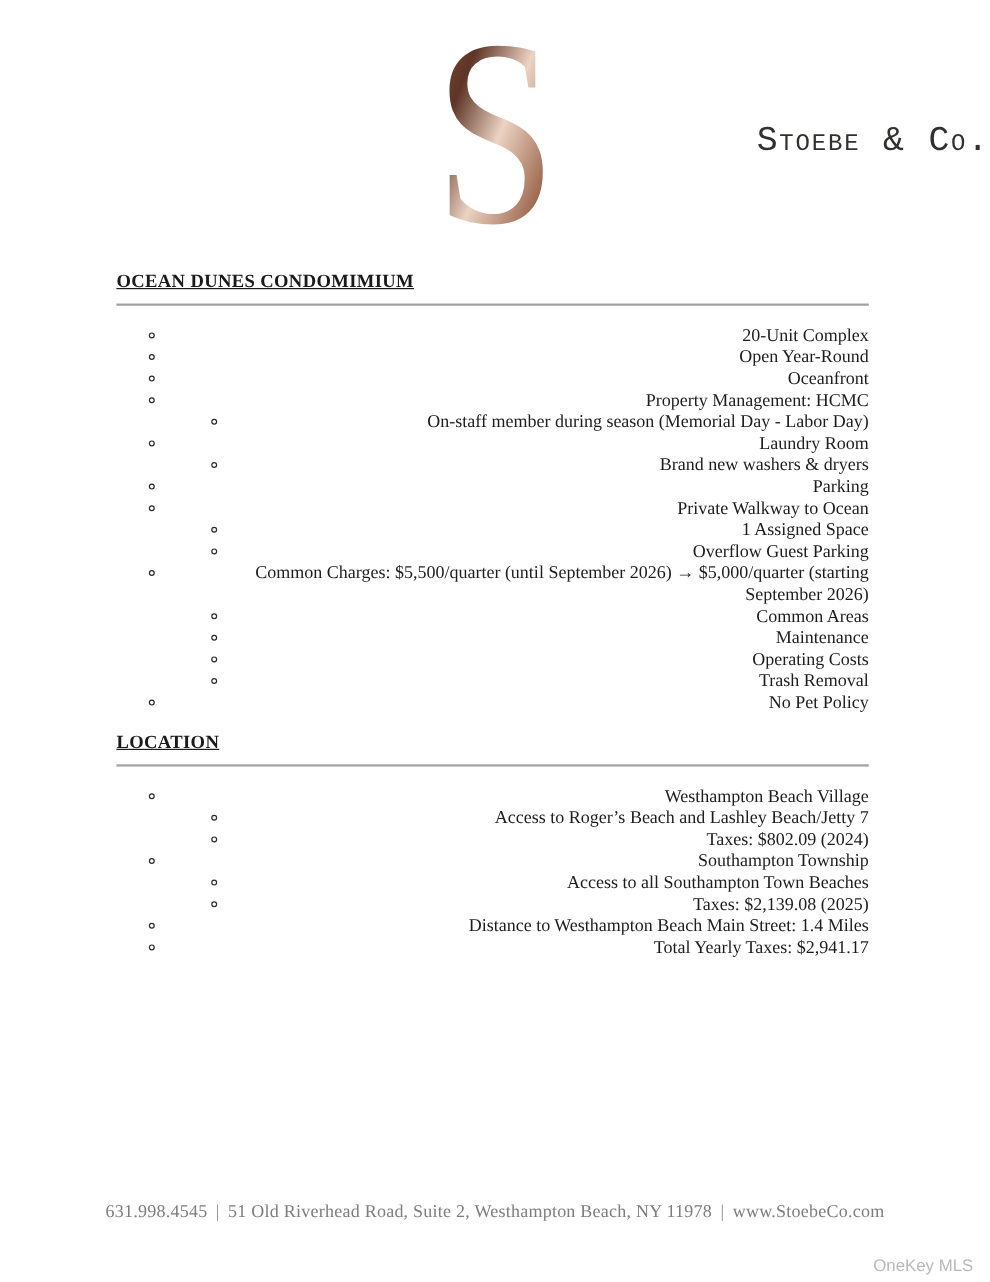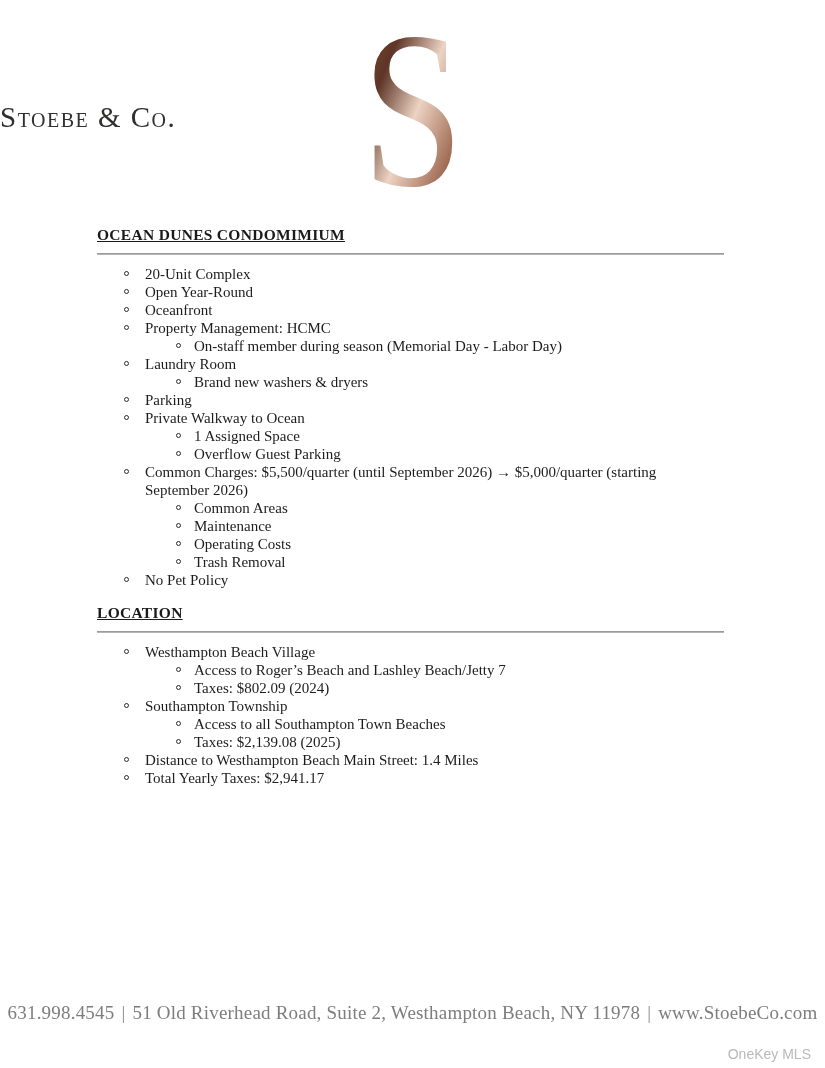--- a/index.html
+++ b/index.html
@@ -26,22 +26,22 @@
     position: absolute;
     left: 50%;
     transform: translateX(-50%);
     top: 0;
   }
   .brand-line {
     position: absolute;
     top: 68px;
     left: 0;
     width: 100%;
-    text-align: left;
-    font-family: Liberation Serif, serif;
+    text-align: right;
+    font-family: Liberation Mono, monospace;
     font-variant: small-caps;
     font-size: 29px;
     letter-spacing: 1.5px;
     color: #30302f;
   }
   .tagline {
     position: absolute;
     top: 150px;
     left: 0;
     width: 100%;
@@ -68,21 +68,21 @@
     letter-spacing: 0.3px;
     line-height: 18px;
     color: #1a1a1a;
     text-decoration: underline;
   }
   .section-rule {
     margin-top: 9px;
     height: 2px;
     background: linear-gradient(#8e8e8e, #c2c2c2);
   }
-  .bullet-list { margin-top: 10px; }
+  .bullet-list { margin-top: 16px; text-align: right; }
   .item {
     position: relative;
     padding-left: 48px;
     line-height: 18px;
     font-size: 15px;
   }
   .item .marker {
     position: absolute;
     left: 27px;
     top: 6px;
@@ -94,21 +94,21 @@
   .item.lvl2 { padding-left: 97px; }
   .item.lvl2 .marker { left: 79px; }
 
   
   .footer {
     position: absolute;
     left: 0;
     top: 1002px;
     width: 100%;
     text-align: center;
-    font-size: 19px;
+    font-size: 15px;
     color: #7d7d7d;
     letter-spacing: 0.2px;
   }
   .footer .sep { margin: 0 7px; color: #8d8d8d; }
   .watermark {
     position: absolute;
     right: 14px;
     top: 1046px;
     font-family: "Liberation Sans", sans-serif;
     font-size: 14px;

